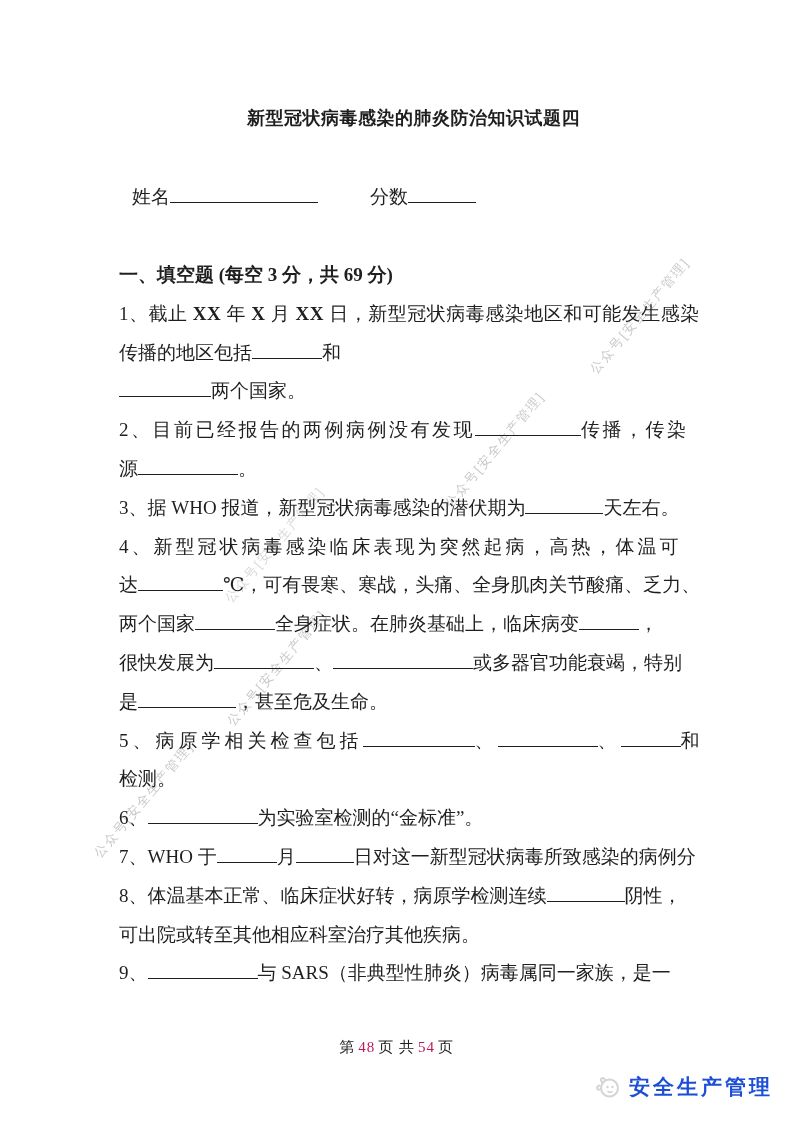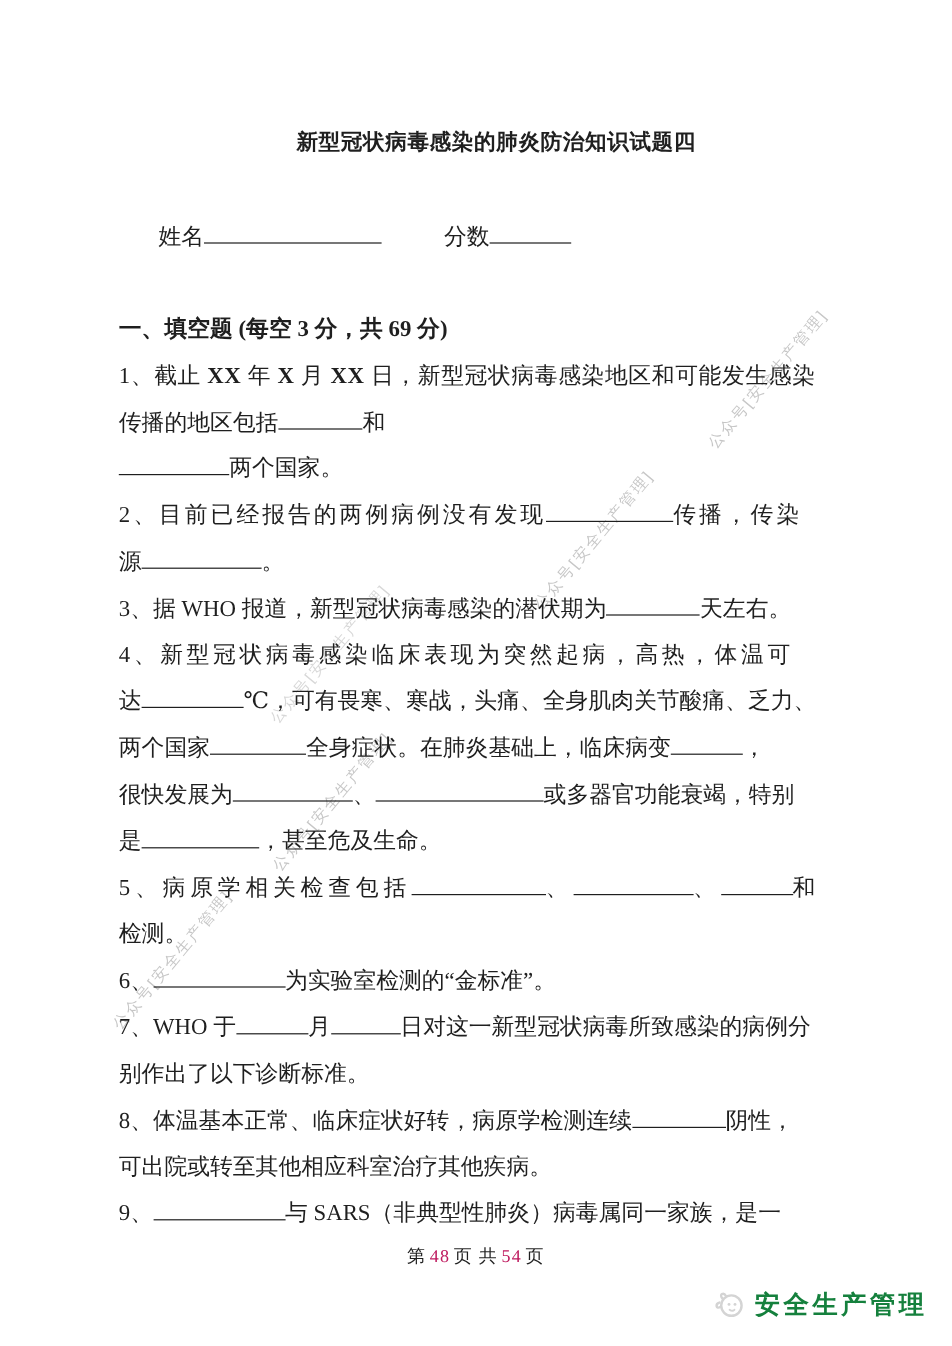--- a/index.html
+++ b/index.html
@@ -12,21 +12,21 @@
   .title{
     position:absolute;top:106px;left:17px;width:100%;text-align:center;
     font-family:"Liberation Sans","DejaVu Sans",sans-serif;
     font-size:18px;font-weight:bold;letter-spacing:0.5px;
   }
   
   .namerow{position:absolute;left:132px;top:183px;height:28px;line-height:28px;font-size:19px;white-space:nowrap;}
   .blank{display:inline-block;border-bottom:1.4px solid #1f1f1f;height:1.02em;vertical-align:baseline;}
   .namerow .gap{display:inline-block;width:52px;}
   
-  .bodyblock{position:absolute;left:99px;top:256px;width:564px;font-size:19px;}
+  .bodyblock{position:absolute;left:119px;top:256px;width:564px;font-size:19px;}
   .heading{height:38.8px;line-height:38.8px;font-weight:bold;white-space:nowrap;}
   .line{height:38.8px;line-height:38.8px;white-space:nowrap;}
   .line .b{font-weight:bold;}
   
   .wm{
     position:absolute;font-family:"Liberation Sans","DejaVu Sans",sans-serif;
     font-size:13px;color:#8f8f8f;opacity:0.5;letter-spacing:2px;white-space:nowrap;
     transform:translate(-50%,-50%) rotate(-50deg);pointer-events:none;
   }
   .wm1{left:640px;top:316px;}
@@ -37,21 +37,21 @@
   
   .footer{
     position:absolute;top:1038px;left:0;width:100%;text-align:center;
     font-size:15px;color:#1f1f1f;letter-spacing:1px;
   }
   .footer .pg{color:#be185d;padding:0 3px;}
   
   .brand{
     position:absolute;top:1072px;right:20px;display:flex;align-items:center;gap:7px;
     font-family:"Liberation Sans","DejaVu Sans",sans-serif;
-    font-size:21px;font-weight:bold;color:#15803d;letter-spacing:3px;white-space:nowrap;
+    font-size:21px;font-weight:bold;color:#1d4ed8;letter-spacing:3px;white-space:nowrap;
   }
   .brand svg{display:block;}
 </style>
 </head>
 <body>
 
 <div class="page">
 
   <span class="wm wm1">公众号[安全生产管理]</span>
   <span class="wm wm2">公众号[安全生产管理]</span>
@@ -76,21 +76,20 @@
         <div class="line"><span>3、据 WHO 报道，新型冠状病毒感染的潜伏期为</span><span class="blank" style="width: 78px;"></span><span>天左右。</span></div>
         <div class="line" style="letter-spacing: 3px;"><span>4、新型冠状病毒感染临床表现为突然起病，高热，体温可</span></div>
         <div class="line"><span>达</span><span class="blank" style="width: 85px;"></span><span>℃，可有畏寒、寒战，头痛、全身肌肉关节酸痛、乏力、</span></div>
         <div class="line"><span>两个国家</span><span class="blank" style="width: 80px;"></span><span>全身症状。在肺炎基础上，临床病变</span><span class="blank" style="width: 60px;"></span><span>，</span></div>
         <div class="line"><span>很快发展为</span><span class="blank" style="width: 100px;"></span><span>、</span><span class="blank" style="width: 140px;"></span><span>或多器官功能衰竭，特别</span></div>
         <div class="line"><span>是</span><span class="blank" style="width: 98px;"></span><span>，甚至危及生命。</span></div>
         <div class="line" style="letter-spacing: 4px;"><span>5、病原学相关检查包括</span><span class="blank" style="width: 112px;"></span><span>、</span><span class="blank" style="width: 100px;"></span><span>、</span><span class="blank" style="width: 60px;"></span><span>和</span></div>
         <div class="line"><span>检测。</span></div>
         <div class="line"><span>6、</span><span class="blank" style="width: 110px;"></span><span>为实验室检测的“金标准”。</span></div>
         <div class="line"><span>7、WHO 于</span><span class="blank" style="width: 60px;"></span><span>月</span><span class="blank" style="width: 58px;"></span><span>日对这一新型冠状病毒所致感染的病例分</span></div>
-        <div class="line"><span>别作出了以下诊断标准。</span></div>
         <div class="line"><span>8、体温基本正常、临床症状好转，病原学检测连续</span><span class="blank" style="width: 78px;"></span><span>阴性，</span></div>
         <div class="line"><span>可出院或转至其他相应科室治疗其他疾病。</span></div>
         <div class="line"><span>9、</span><span class="blank" style="width: 110px;"></span><span>与 SARS（非典型性肺炎）病毒属同一家族，是一</span></div>
       </div>
   </div>
 
   <div class="footer">
     <span>第</span><span class="pg">48</span><span>页 共</span><span class="pg">54</span><span>页</span>
   </div>
 

